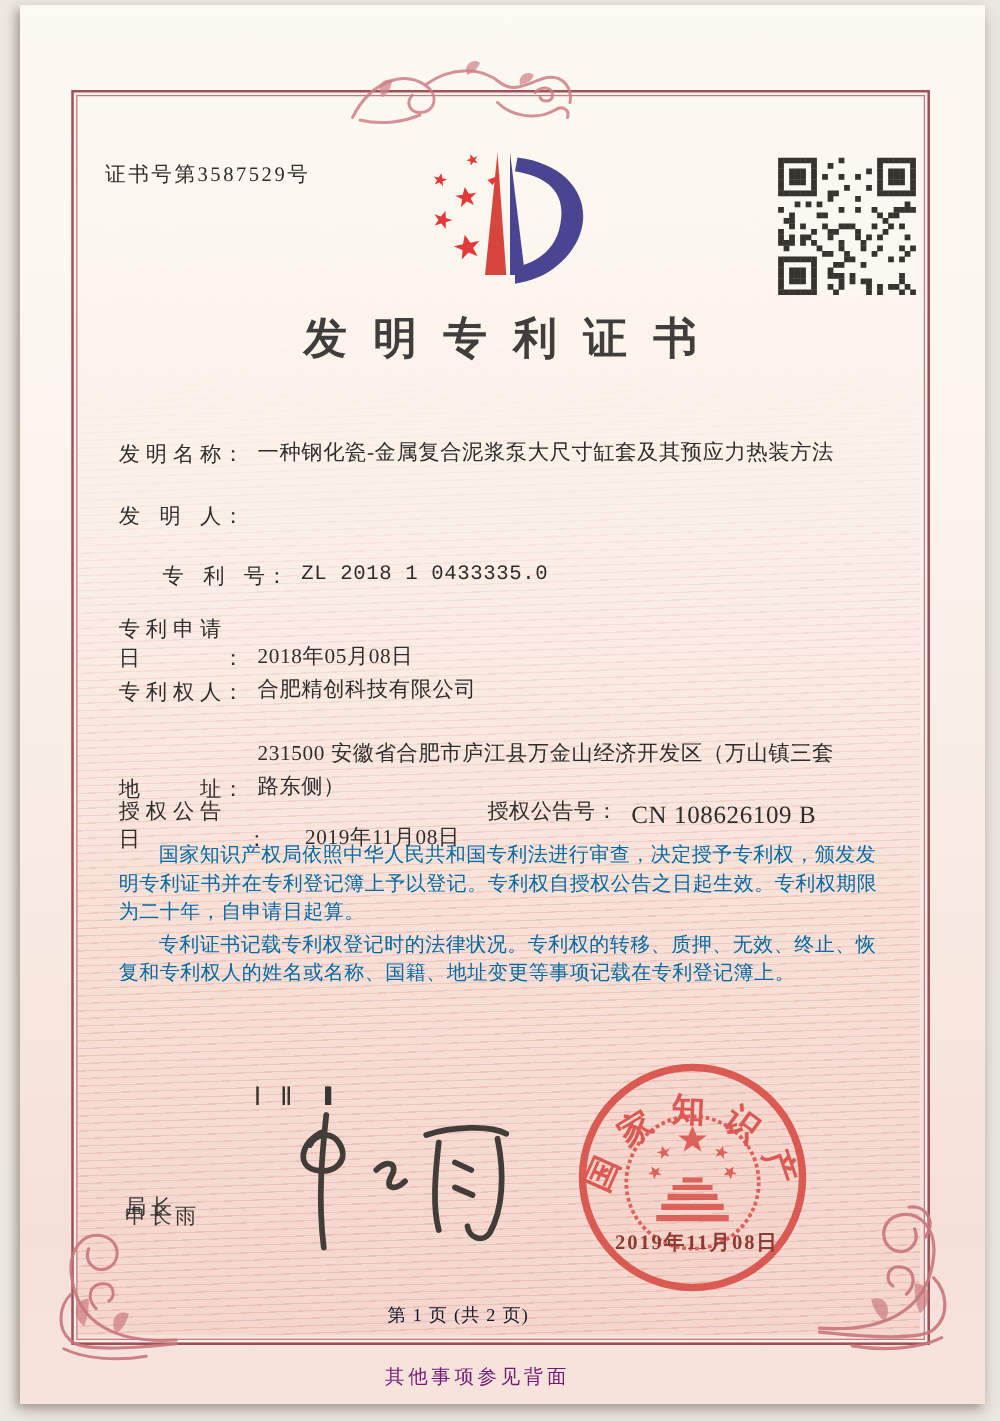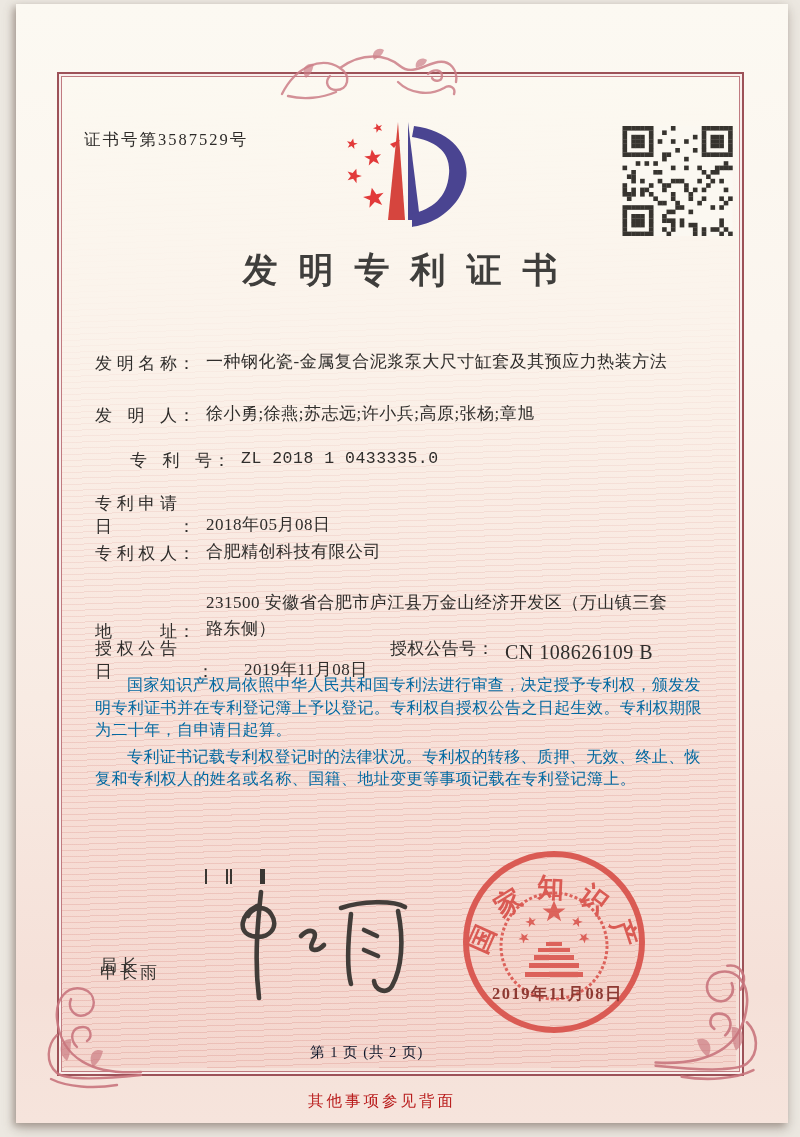--- a/index.html
+++ b/index.html
@@ -27,21 +27,21 @@
   .grant2{position:absolute;left:295px;top:0;display:flex;font-size:17px;}
   .paras{left:95px;top:674px;width:622px;color:#0369a1;}
   .paras p{margin:0 0 4px 0;font-size:16px;line-height:22.6px;text-indent:2em;letter-spacing:.4px;}
   .barcode{left:95px;top:869px;width:208px;height:15px;}
   .director-label{left:100px;top:954px;font-size:17px;letter-spacing:4px;color:#3a3734;font-family:"Liberation Sans",sans-serif;}
   .director-name{left:100px;top:961px;font-size:17px;letter-spacing:3px;color:#3a3734;font-family:"Liberation Sans",sans-serif;}
   .signature{left:205px;top:886px;}
   .seal{left:458px;top:846px;opacity:.92;}
   .seal-date{left:492px;top:983px;width:160px;font-size:16.5px;font-weight:bold;color:#8e3a33;letter-spacing:1.5px;}
   .page-info{left:310px;top:1043px;font-size:14.5px;letter-spacing:1px;color:#0f172a;}
-  .back-note{left:308px;top:1091px;font-size:15.5px;letter-spacing:3px;color:#b91c1c;}
+  .back-note{left:308px;top:1091px;font-size:15.5px;letter-spacing:3px;color:#701a75;}
   .qr{left:621px;top:126px;}
   .logo{left:328px;top:110px;}
   .flourish{color:#cd7f88;}
   svg text{font-family:"Liberation Serif","DejaVu Serif",serif;}
 </style>
 </head>
 <body>
 
 <div class="page">
   <div class="paper"></div>
@@ -325,21 +325,20 @@
   </div>
 
   <div class="field" style="top:349px;">
     <span class="flabel">发明名称</span>
       <span class="fcolon">：</span>
     <span class="fvalue">一种钢化瓷-金属复合泥浆泵大尺寸缸套及其预应力热装方法</span>
   </div>
   <div class="field" style="top:401px;">
     <span class="flabel">发明人</span>
       <span class="fcolon">：</span>
-    <span class="fvalue">徐小勇;徐燕;苏志远;许小兵;高原;张杨;章旭</span>
   </div>
   <div class="field" style="top:446px;margin-left:35px;">
     <span class="flabel">专利号</span>
       <span class="fcolon">：</span>
     <span class="fvalue" style="font-family:'Liberation Mono','DejaVu Sans Mono',monospace;font-size:16.5px;">ZL 2018 1 0433335.0</span>
   </div>
   <div class="field" style="top:492px;">
     <span class="flabel">专利申请日</span>
       <span class="fcolon">：</span>
     <span class="fvalue">2018年05月08日</span>

